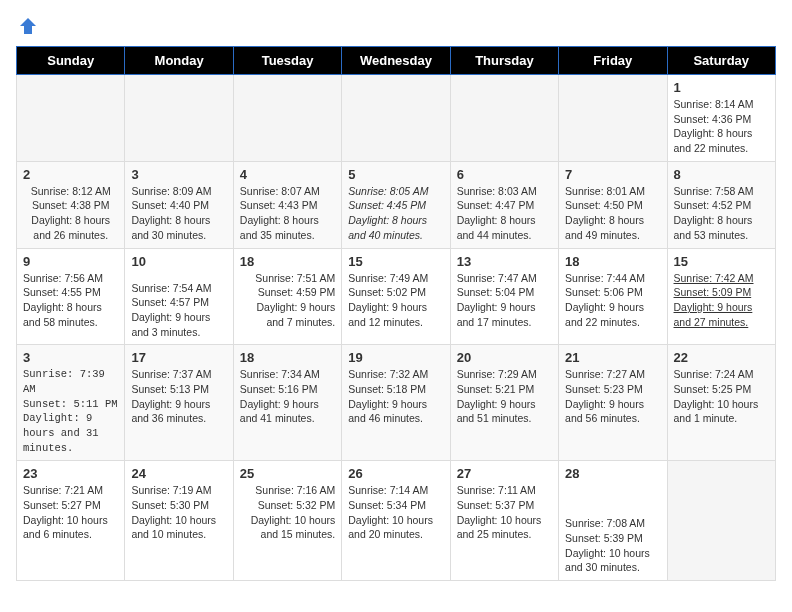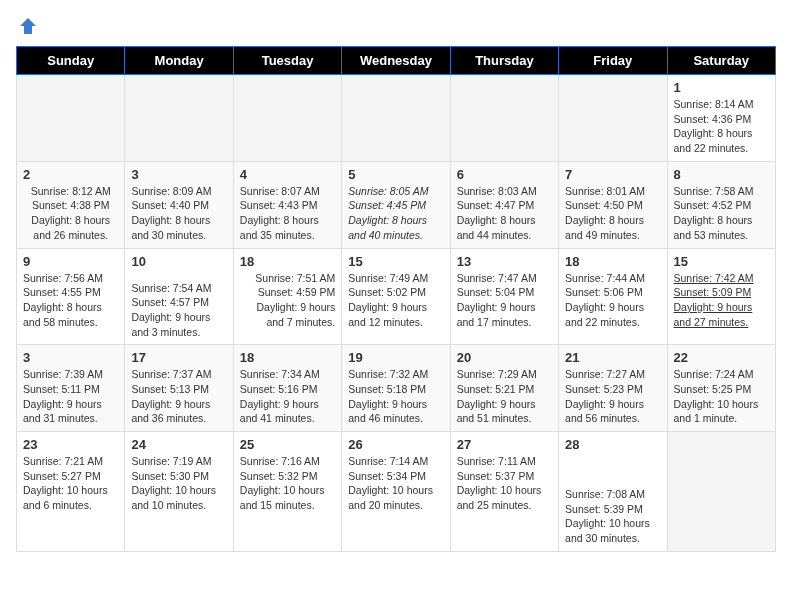--- a/index.html
+++ b/index.html
@@ -224,21 +224,21 @@
         <td>
           <span class="day-number">15</span>
           <div class="day-info" style="white-space: pre-line; text-decoration: underline;">Sunrise: 7:42 AM
 Sunset: 5:09 PM
 Daylight: 9 hours and 27 minutes.</div>
         </td>
       </tr>
       <tr>
         <td>
           <span class="day-number">3</span>
-          <div class="day-info" style="white-space: pre-line;">Sunrise: 7:39 AM
+          <div class="day-info" style="white-space: pre-line; font-family: Liberation Mono, monospace;">Sunrise: 7:39 AM
 Sunset: 5:11 PM
 Daylight: 9 hours and 31 minutes.</div>
         </td>
         <td>
           <span class="day-number">17</span>
           <div class="day-info" style="white-space: pre-line;">Sunrise: 7:37 AM
 Sunset: 5:13 PM
 Daylight: 9 hours and 36 minutes.</div>
         </td>
         <td>
@@ -280,21 +280,21 @@
 Daylight: 10 hours and 6 minutes.</div>
         </td>
         <td>
           <span class="day-number">24</span>
           <div class="day-info" style="white-space: pre-line;">Sunrise: 7:19 AM
 Sunset: 5:30 PM
 Daylight: 10 hours and 10 minutes.</div>
         </td>
         <td>
           <span class="day-number">25</span>
-          <div class="day-info" style="white-space: pre-line;">Sunrise: 7:16 AM
+          <div class="day-info" style="white-space: pre-line; text-align: right;">Sunrise: 7:16 AM
 Sunset: 5:32 PM
 Daylight: 10 hours and 15 minutes.</div>
         </td>
         <td>
           <span class="day-number">26</span>
           <div class="day-info" style="white-space: pre-line;">Sunrise: 7:14 AM
 Sunset: 5:34 PM
 Daylight: 10 hours and 20 minutes.</div>
         </td>
         <td>

